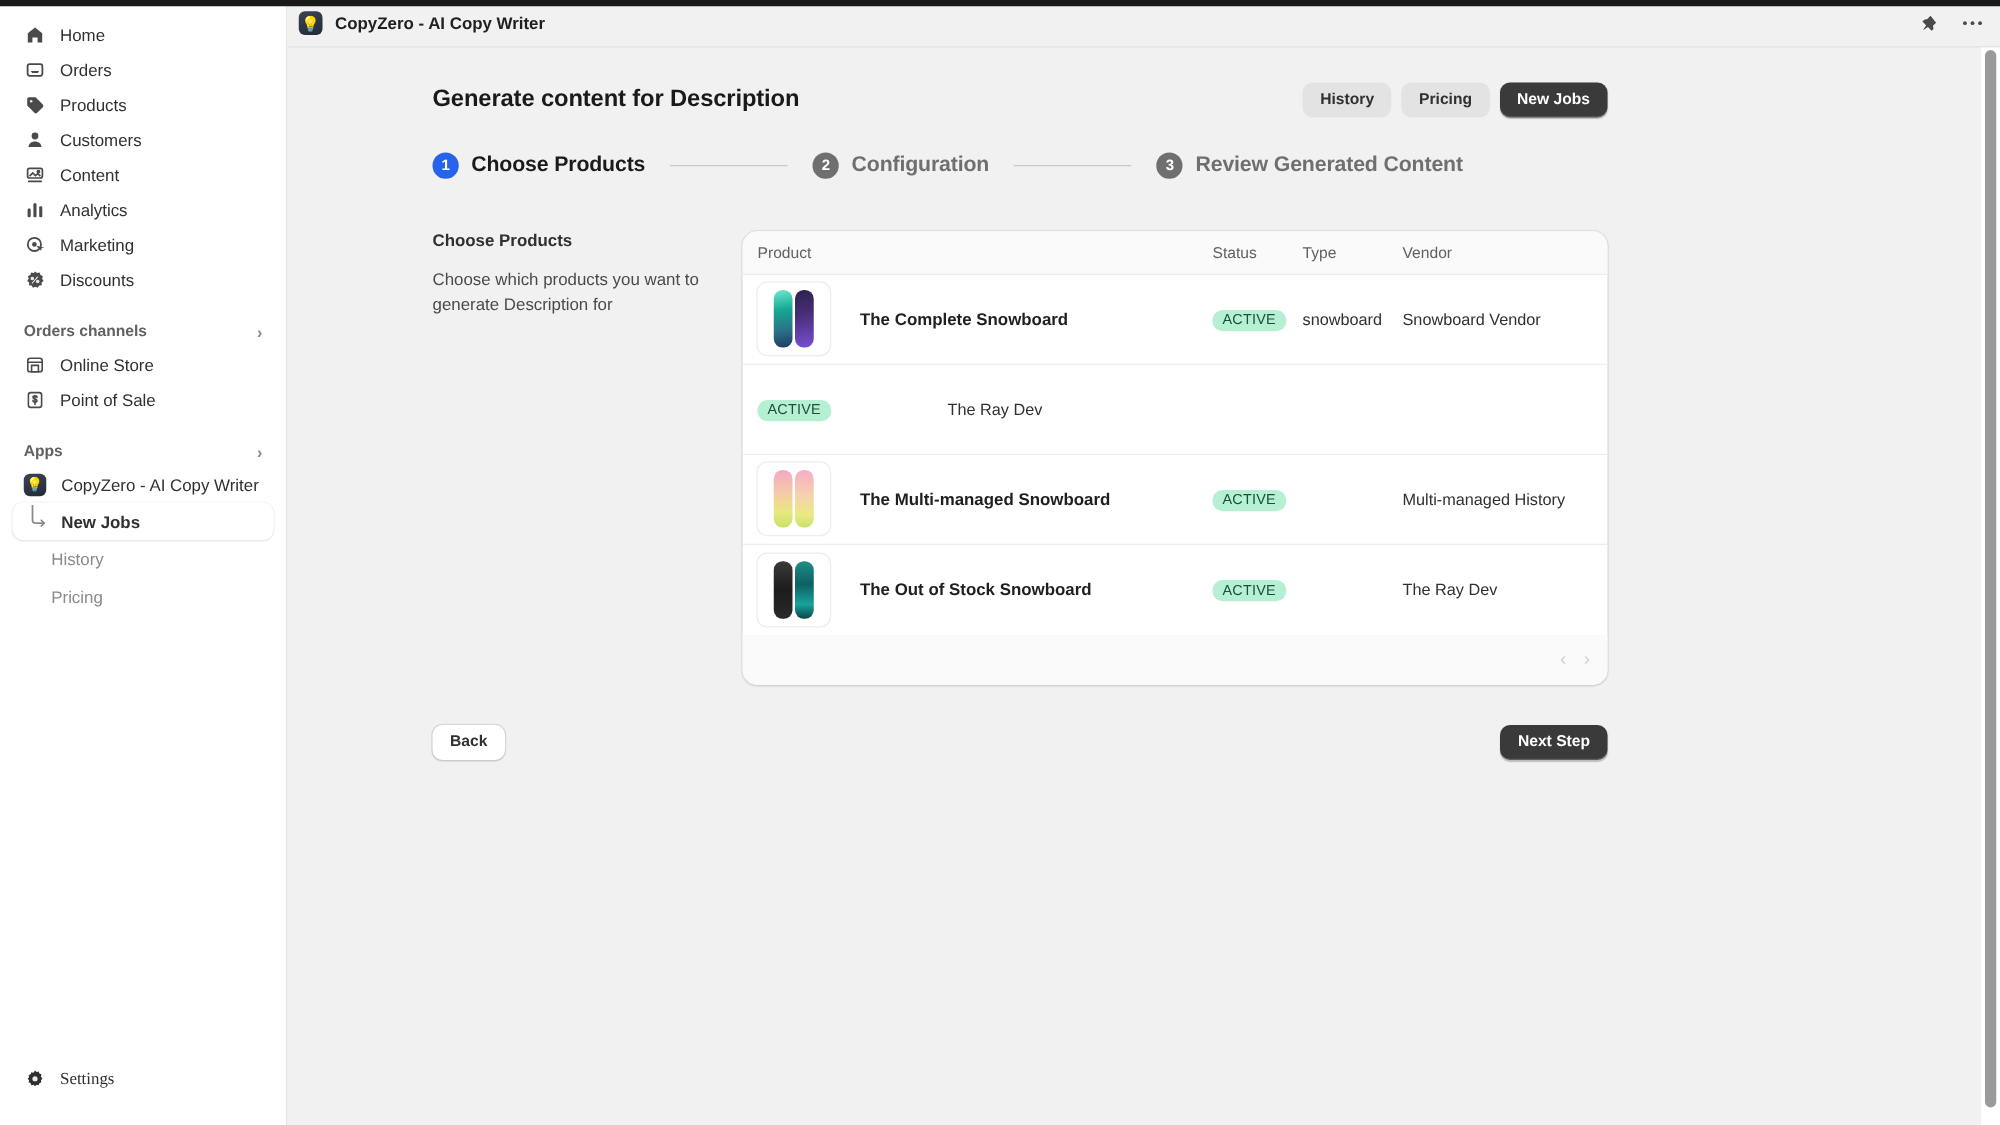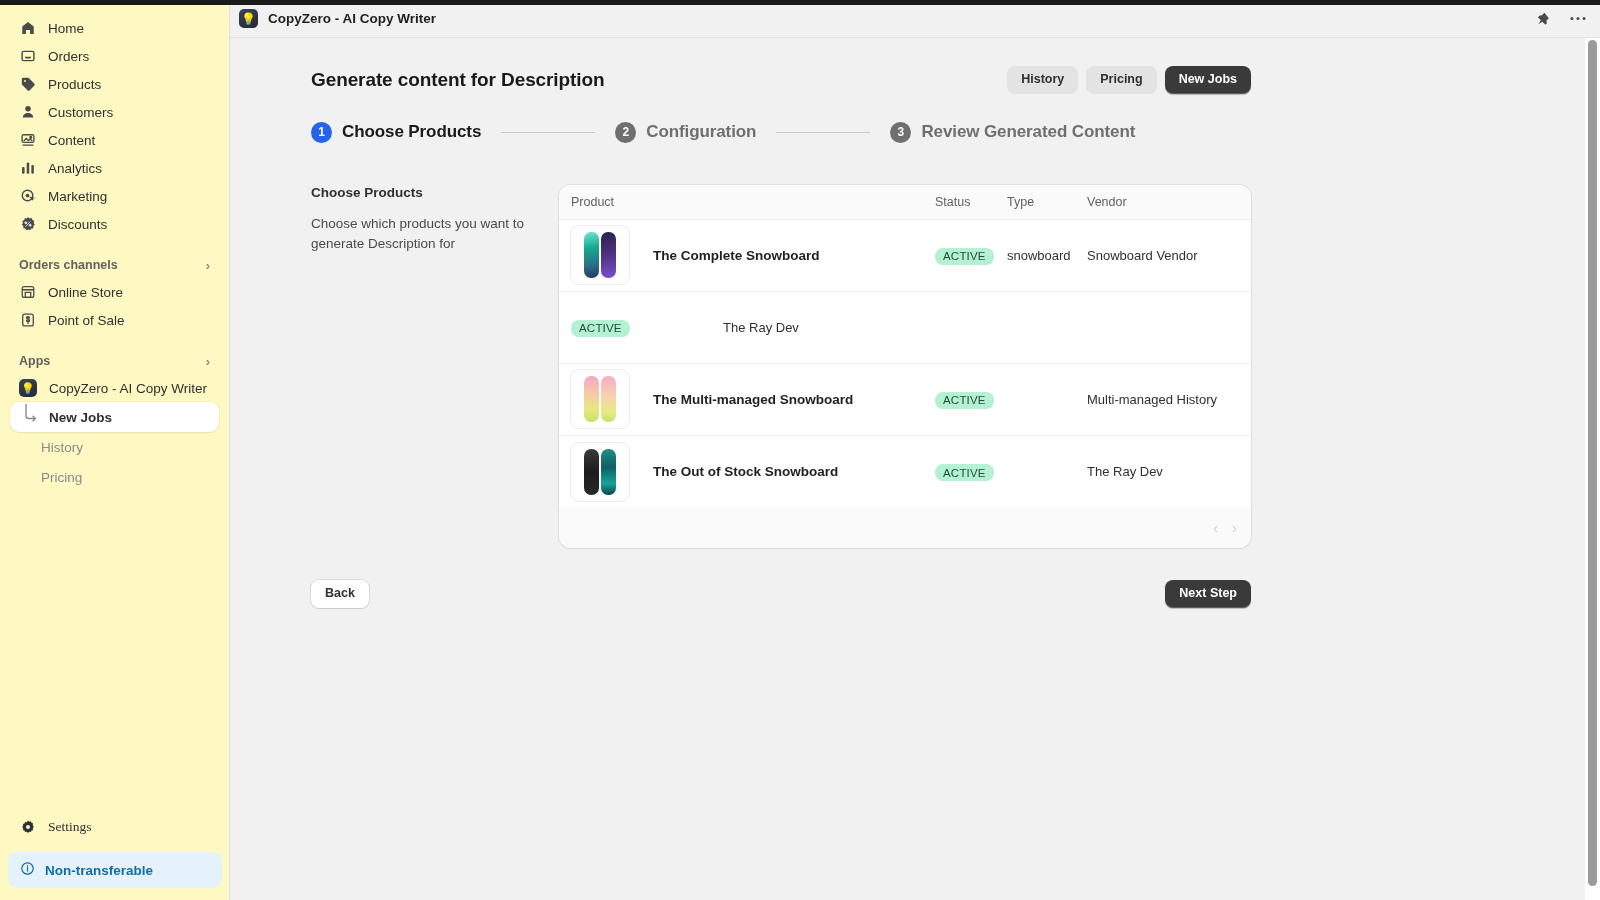--- a/index.html
+++ b/index.html
@@ -12,21 +12,21 @@
   body { display: flex; position: relative; }
 
   
   .topstrip {
     position: absolute; top: 0; left: 0; width: 1600px; height: 5px;
     background: #1a1a1a; z-index: 50;
   }
 
   
   .sidebar {
-    width: 230px; height: 900px; background: #fef9c3;
+    width: 230px; height: 900px; background: #ffffff;
     flex: 0 0 230px; position: relative;
     padding-top: 14px;
     border-right: 1px solid #e0e0e0;
   }
   .nav-item {
     display: flex; align-items: center; gap: 12px;
     height: 28px; margin: 0 10px; padding: 0 9px;
     border-radius: 8px; cursor: pointer;
     font-size: 13.5px; color: #303030;
   }
@@ -90,21 +90,21 @@
     width: 19px; height: 19px; border-radius: 5px;
     background: linear-gradient(160deg,#3b4455,#222a36);
     display: flex; align-items: center; justify-content: center; font-size: 12px; line-height: 1;
     flex: 0 0 19px;
   }
   .apphead-title { font-size: 13.5px; font-weight: 600; color: #1f1f1f; }
   .apphead-right { margin-left: auto; display: flex; align-items: center; gap: 20px; }
   .hicon { color: #4a4a4a; display: flex; align-items: center; cursor: pointer; }
 
   .canvas { padding: 28px 0 0 0; height: 862px; overflow: hidden; }
-  .inner { width: 940px; margin-left: 81px; }
+  .inner { width: 940px; margin-left: 116px; }
 
   .titlerow { display: flex; align-items: center; }
   .pagetitle { font-size: 19px; font-weight: 700; color: #1a1a1a; letter-spacing: -0.1px; }
   .titlebtns { margin-left: auto; display: flex; align-items: center; gap: 8px; }
   .btn {
     border-radius: 8px; font-size: 12.5px; font-weight: 600;
     padding: 7px 14px; cursor: pointer; border: none; line-height: 1.1;
     font-family: "Liberation Sans", sans-serif;
   }
   .btn-plain { background: #e3e3e3; color: #303030; }
@@ -336,29 +336,20 @@
 
   <div class="sidebar-bottom">
     <div class="settings-row">
       <span class="nav-icon">
         <svg width="16" height="16" viewBox="0 0 20 20" fill="#303030">
             <path d="M10 1.8l1.5 1.5 2.1-.5.8 2 2 .8-.5 2.1L17.4 10l-1.5 1.5.5 2.1-2 .8-.8 2-2.1-.5L10 17.4l-1.5-1.5-2.1.5-.8-2-2-.8.5-2.1L2.6 10l1.5-1.5-.5-2.1 2-.8.8-2 2.1.5z"></path>
             <circle cx="10" cy="10" r="2.6" fill="#ebebeb"></circle>
           </svg>
       </span>
       <span>Settings</span>
-    </div>
-    <div class="nontransfer">
-      <span>
-        <svg width="15" height="15" viewBox="0 0 20 20" fill="none" stroke="#0f6ea8" stroke-width="1.6">
-            <circle cx="10" cy="10" r="7.6"></circle>
-            <path d="M10 8.8v4.6M10 6.2v.9" stroke-linecap="round"></path>
-          </svg>
-      </span>
-      <span>Non-transferable</span>
     </div>
   </div>
 </aside>
 
 <main class="main">
 
   <div class="apphead">
     <span class="app-icon-lg">💡</span>
     <span class="apphead-title">CopyZero - AI Copy Writer</span>
     <span class="apphead-right">

